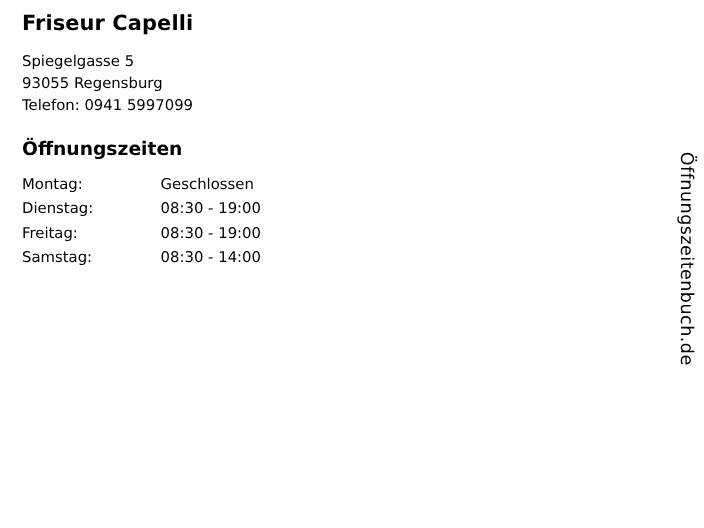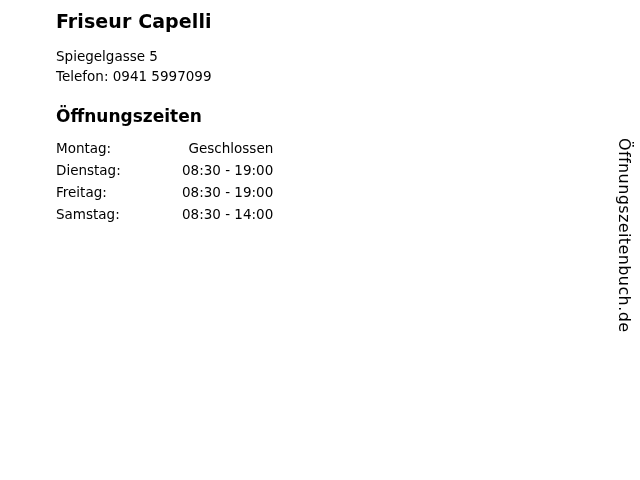--- a/index.html
+++ b/index.html
@@ -13,21 +13,20 @@
     font-family: "DejaVu Sans", sans-serif;
     color: #000000;
     position: relative;
     overflow: hidden;
   }
   .page {
     position: absolute;
     left: 20px;
     top: 10px;
     width: 580px;
-    margin-left: 36px;
   }
   .business-name {
     font-size: 19px;
     font-weight: bold;
     margin: 0 0 14px 0;
     letter-spacing: 0.1px;
   }
   .address-line {
     font-size: 13.5px;
     line-height: 20px;
@@ -47,40 +46,40 @@
     vertical-align: top;
     line-height: 17px;
   }
   table.hours td.day {
     width: 126px;
     padding-right: 0;
     white-space: nowrap;
   }
   table.hours td.time {
     white-space: nowrap;
-    text-align: right;
   }
   .watermark {
     position: absolute;
     right: 6px;
     top: 138px;
     font-size: 16px;
     color: #000000;
     writing-mode: vertical-rl;
     text-orientation: mixed;
     letter-spacing: 0.4px;
     white-space: nowrap;
   }
 </style>
 </head>
 <body>
 
 <div class="page">
   <h1 class="business-name">Friseur Capelli</h1>
   <p class="address-line">Spiegelgasse 5</p>
+  <p class="address-line">93055 Regensburg</p>
   <p class="address-line">Telefon: 0941 5997099</p>
 
   <h2 class="section-title">Öffnungszeiten</h2>
 
   <table class="hours">
     <tbody>
       <tr>
         <td class="day">Montag:</td>
         <td class="time">Geschlossen</td>
       </tr>

